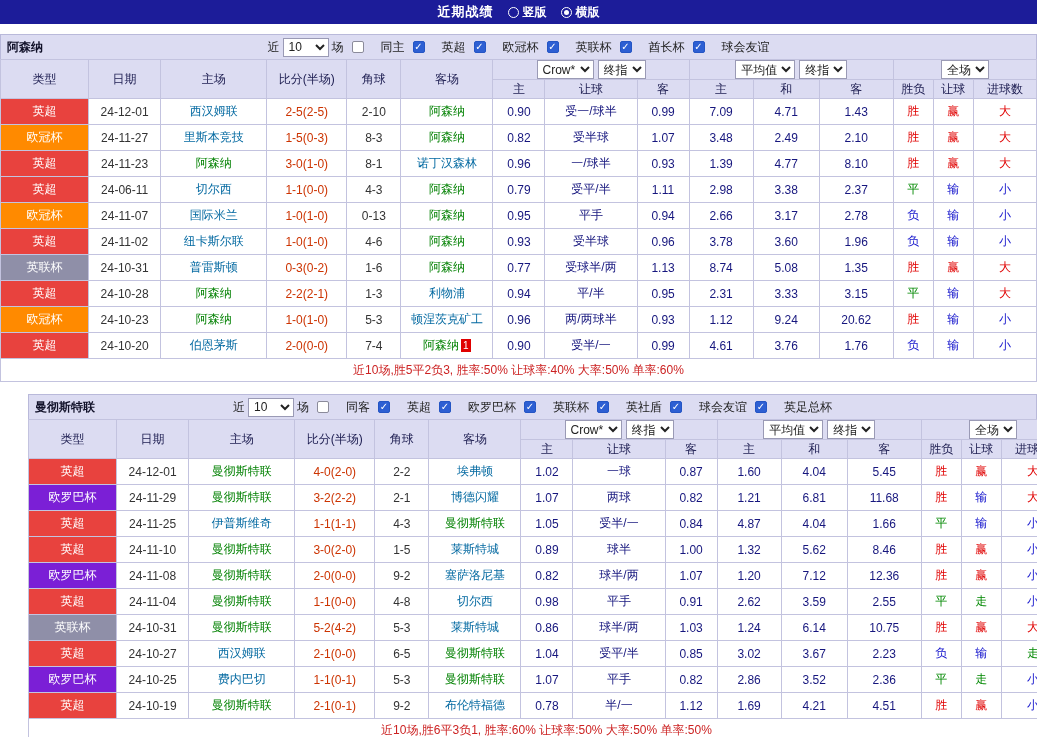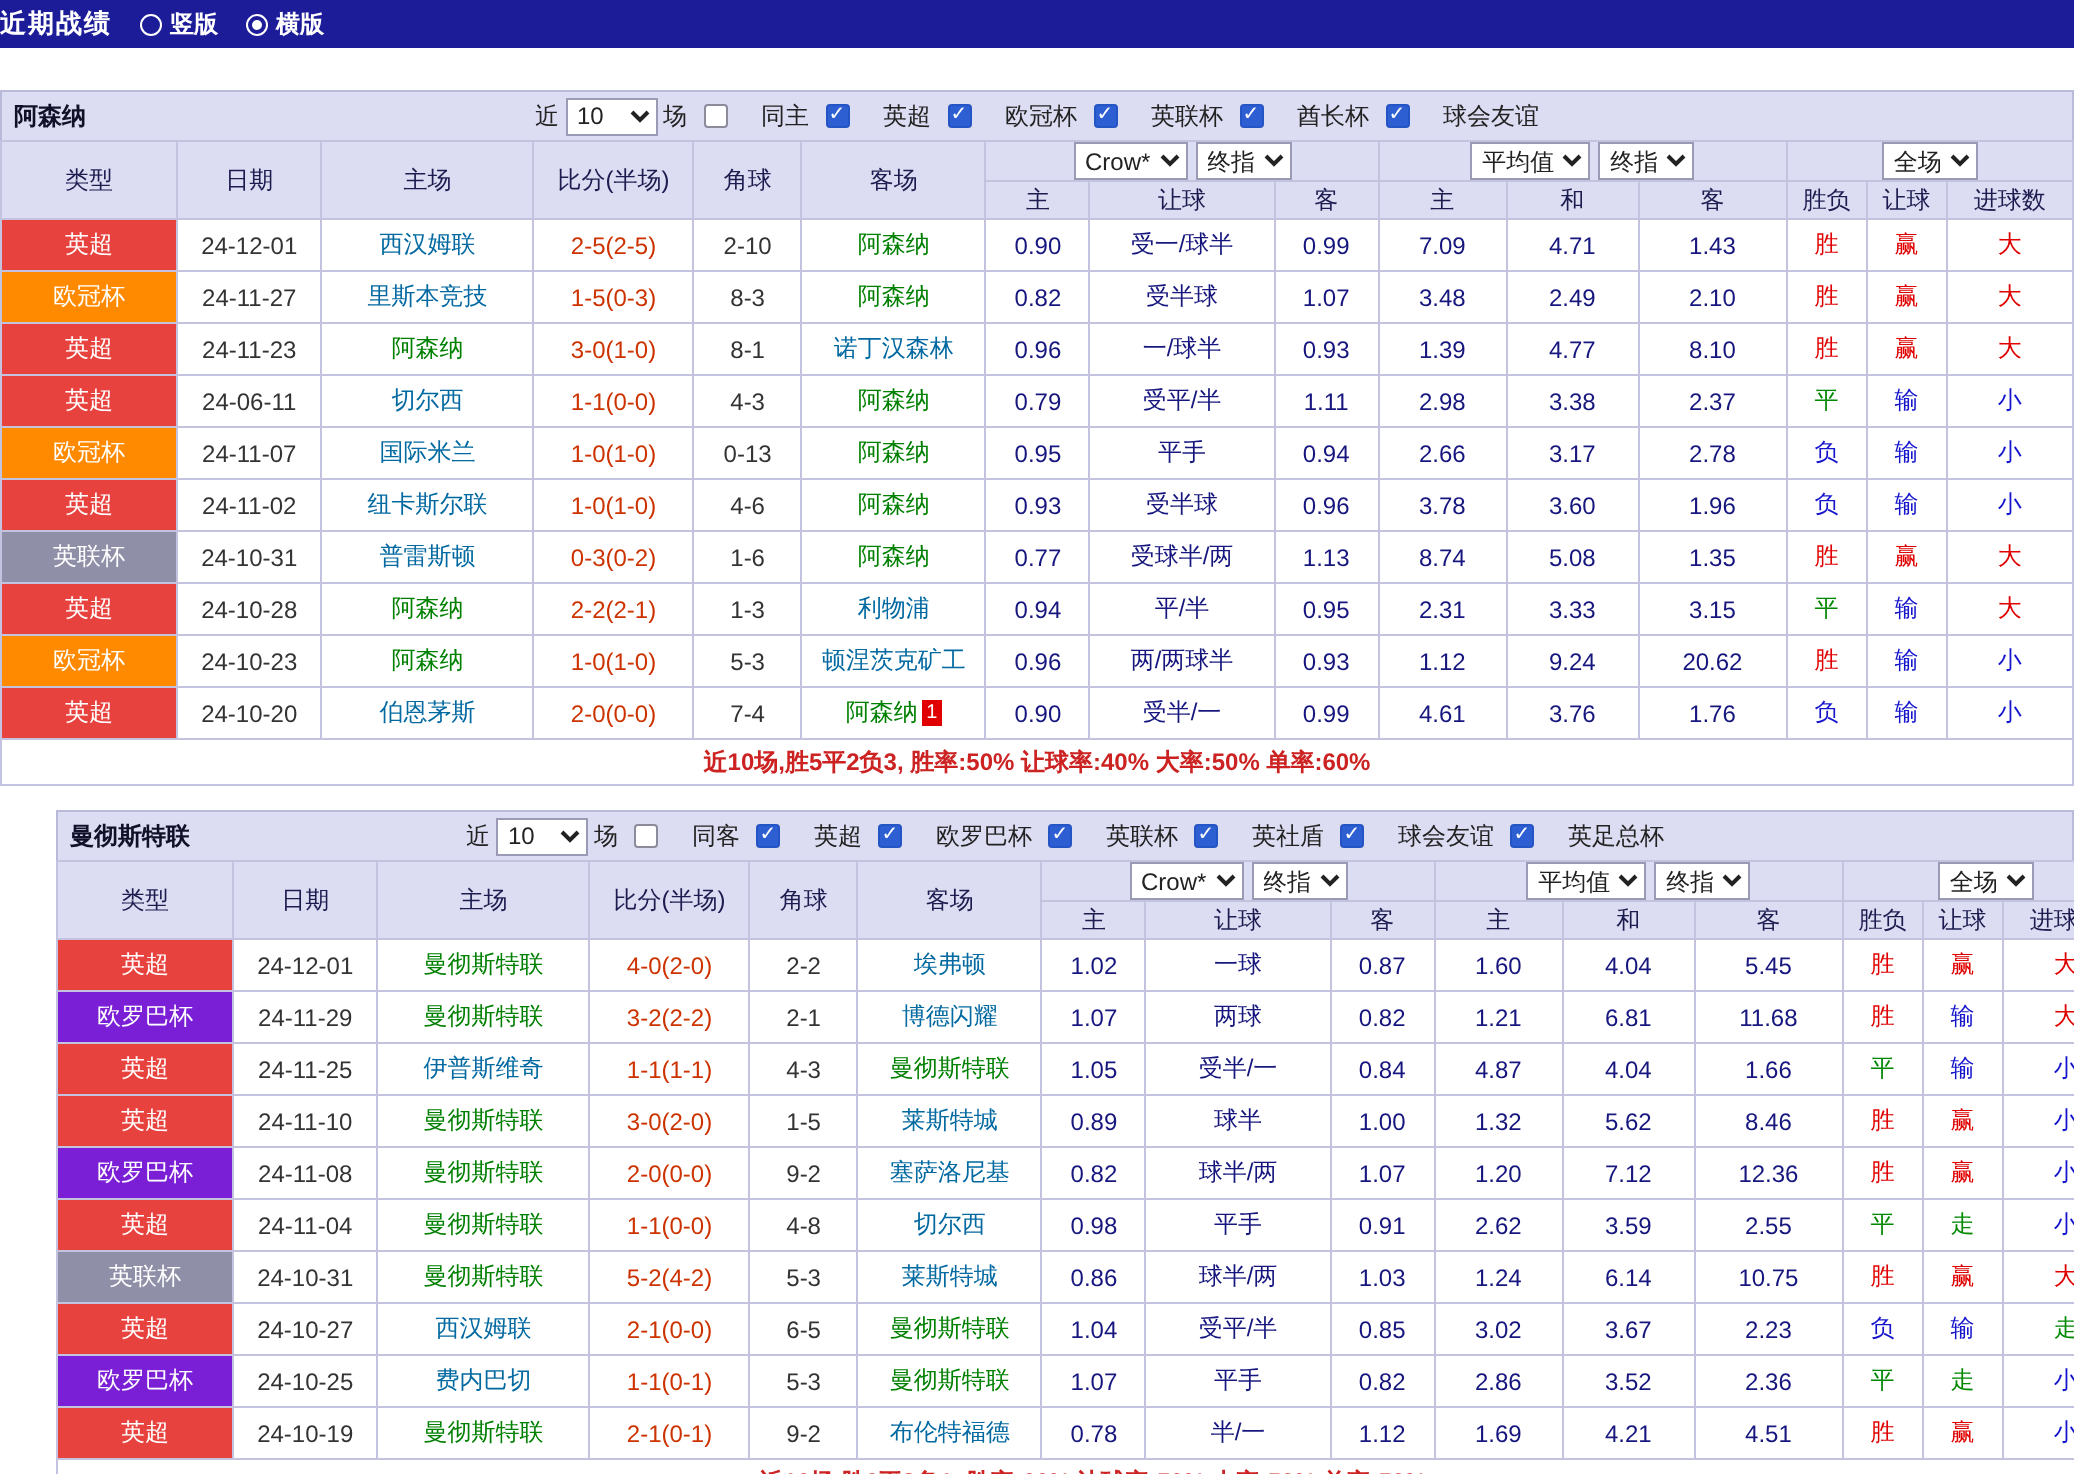--- a/index.html
+++ b/index.html
@@ -3,30 +3,30 @@
 <meta charset="utf-8">
 <style>
   * { box-sizing: border-box; }
   html,body { margin:0; padding:0; }
   body {
     width:1037px; height:737px; overflow:hidden; background:#fff;
     font-family:"Liberation Sans","DejaVu Sans",sans-serif; font-size:12px; color:#222;
   }
   
   .titlebar {
-    background:#1c1c99; height:24px; display:flex; align-items:center; 
+    background:#1c1c99; height:24px; display:flex; align-items:center; justify-content:center;
     color:#fff;
   }
   .title { font-weight:bold; font-size:13px; letter-spacing:1px; }
   .radio-wrap { display:inline-flex; align-items:center; gap:4px; cursor:pointer; margin-left:14px; }
   .radio { width:11px; height:11px; border:1px solid #fff; border-radius:50%; display:inline-block; position:relative; background:transparent; flex:0 0 auto; }
   .radio.sel::after { content:""; position:absolute; left:2px; top:2px; right:2px; bottom:2px; border-radius:50%; background:#fff; }
   .radio-label { font-weight:bold; font-size:12px; }
 
-  .section { margin-top:21px; }
+  .section { margin-top:10px; }
   .section + .section { margin-top:12px;padding-left:28px; }
 
   
   .filterbar {
     background:#dcdcf2; border:1px solid #b9b9da; border-bottom:none;
     height:25px; position:relative; display:flex; align-items:center;
   }
   .teamname { position:absolute; left:6px; font-weight:bold; color:#101028; }
   .filters { margin:0 auto; display:inline-flex; align-items:center; gap:3px; }
   .flabel { color:#222; }
@@ -61,21 +61,21 @@
   td.teamcell { color:#0369a1; cursor:pointer; }
   td.teamcell.focus { color:#008000; }
   td.score { color:#cc3300; cursor:pointer; }
   td.corner { color:#333; }
   td.odds { color:#16167e; }
   td.res { font-weight:normal; }
   .rc {
     display:inline-block; background:#e00000; color:#fff; font-size:10px; line-height:13px;
     min-width:10px; height:13px; padding:0 1px; margin-left:2px; vertical-align:middle; text-align:center;
   }
-  td.summary { height:23px; color:#cc2222; background:#fff;font-weight:bold; }
+  td.summary { height:23px; color:#cc2222; background:#fff; }
 </style>
 </head>
 <body>
 
 <div class="titlebar">
   <span class="title">近期战绩</span>
   <span class="radios" id="layout-radios"><label class="radio-wrap">
         <span class="radio"></span>
         <span class="radio-label">竖版</span>
       </label><label class="radio-wrap">

